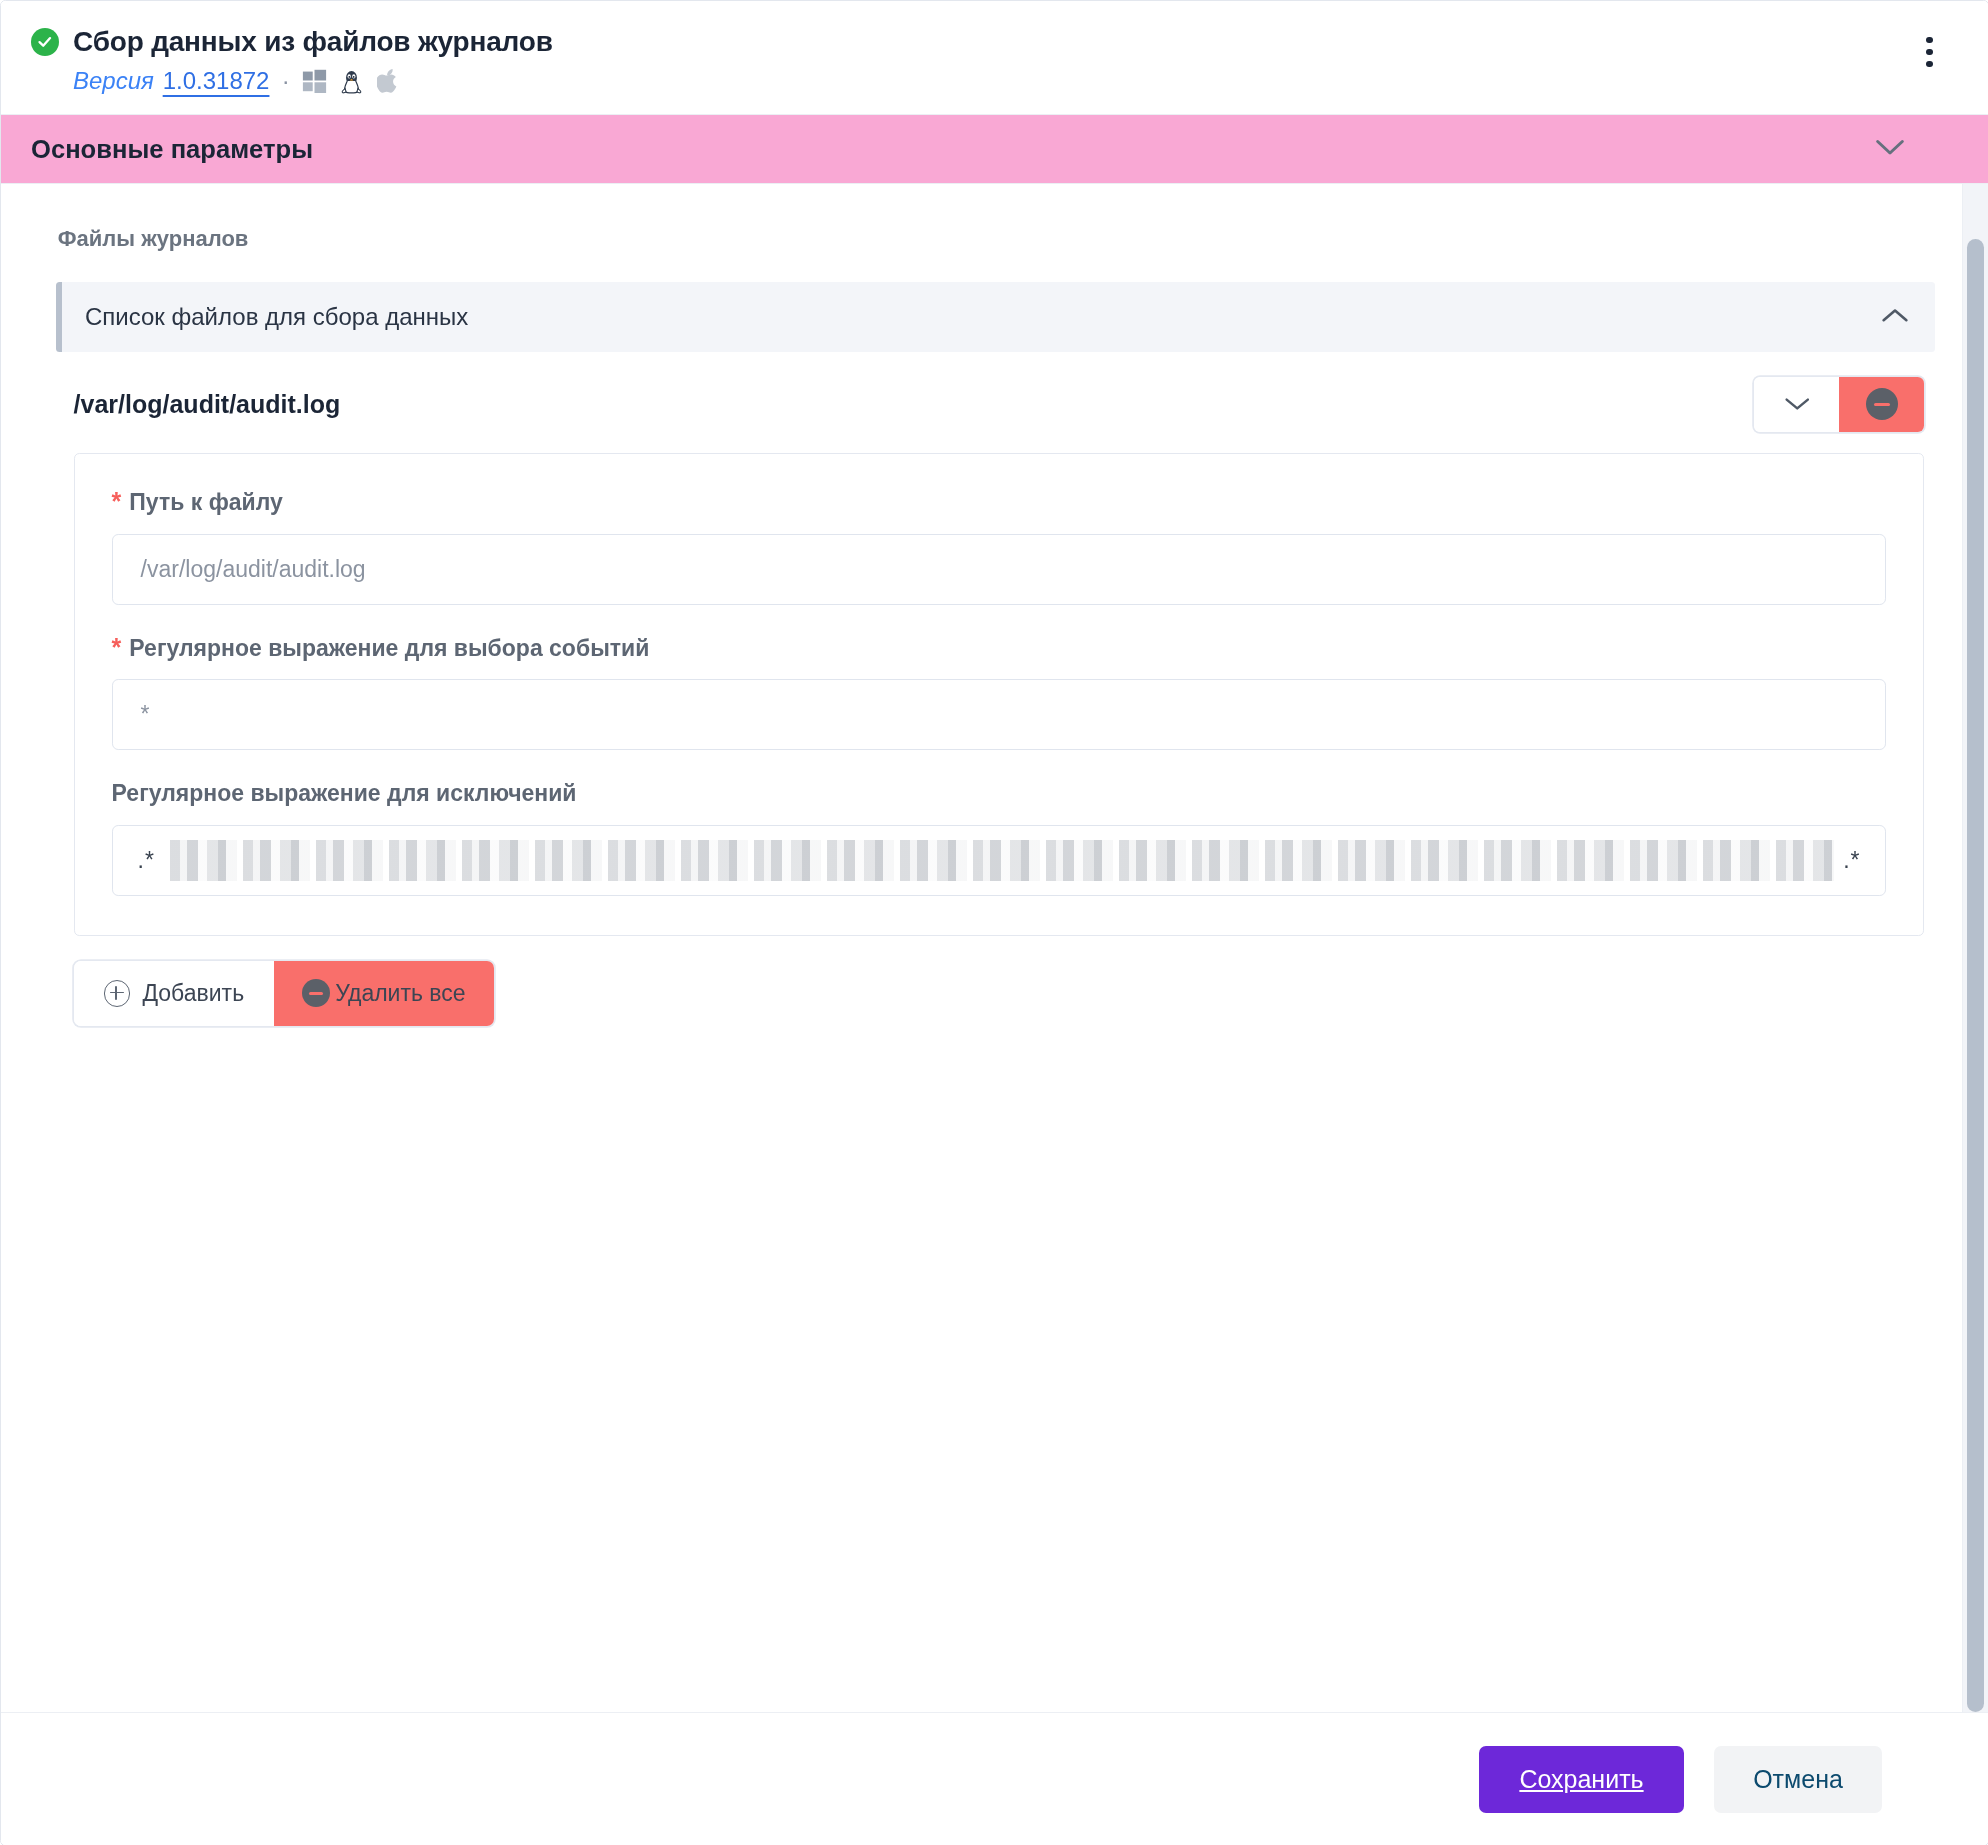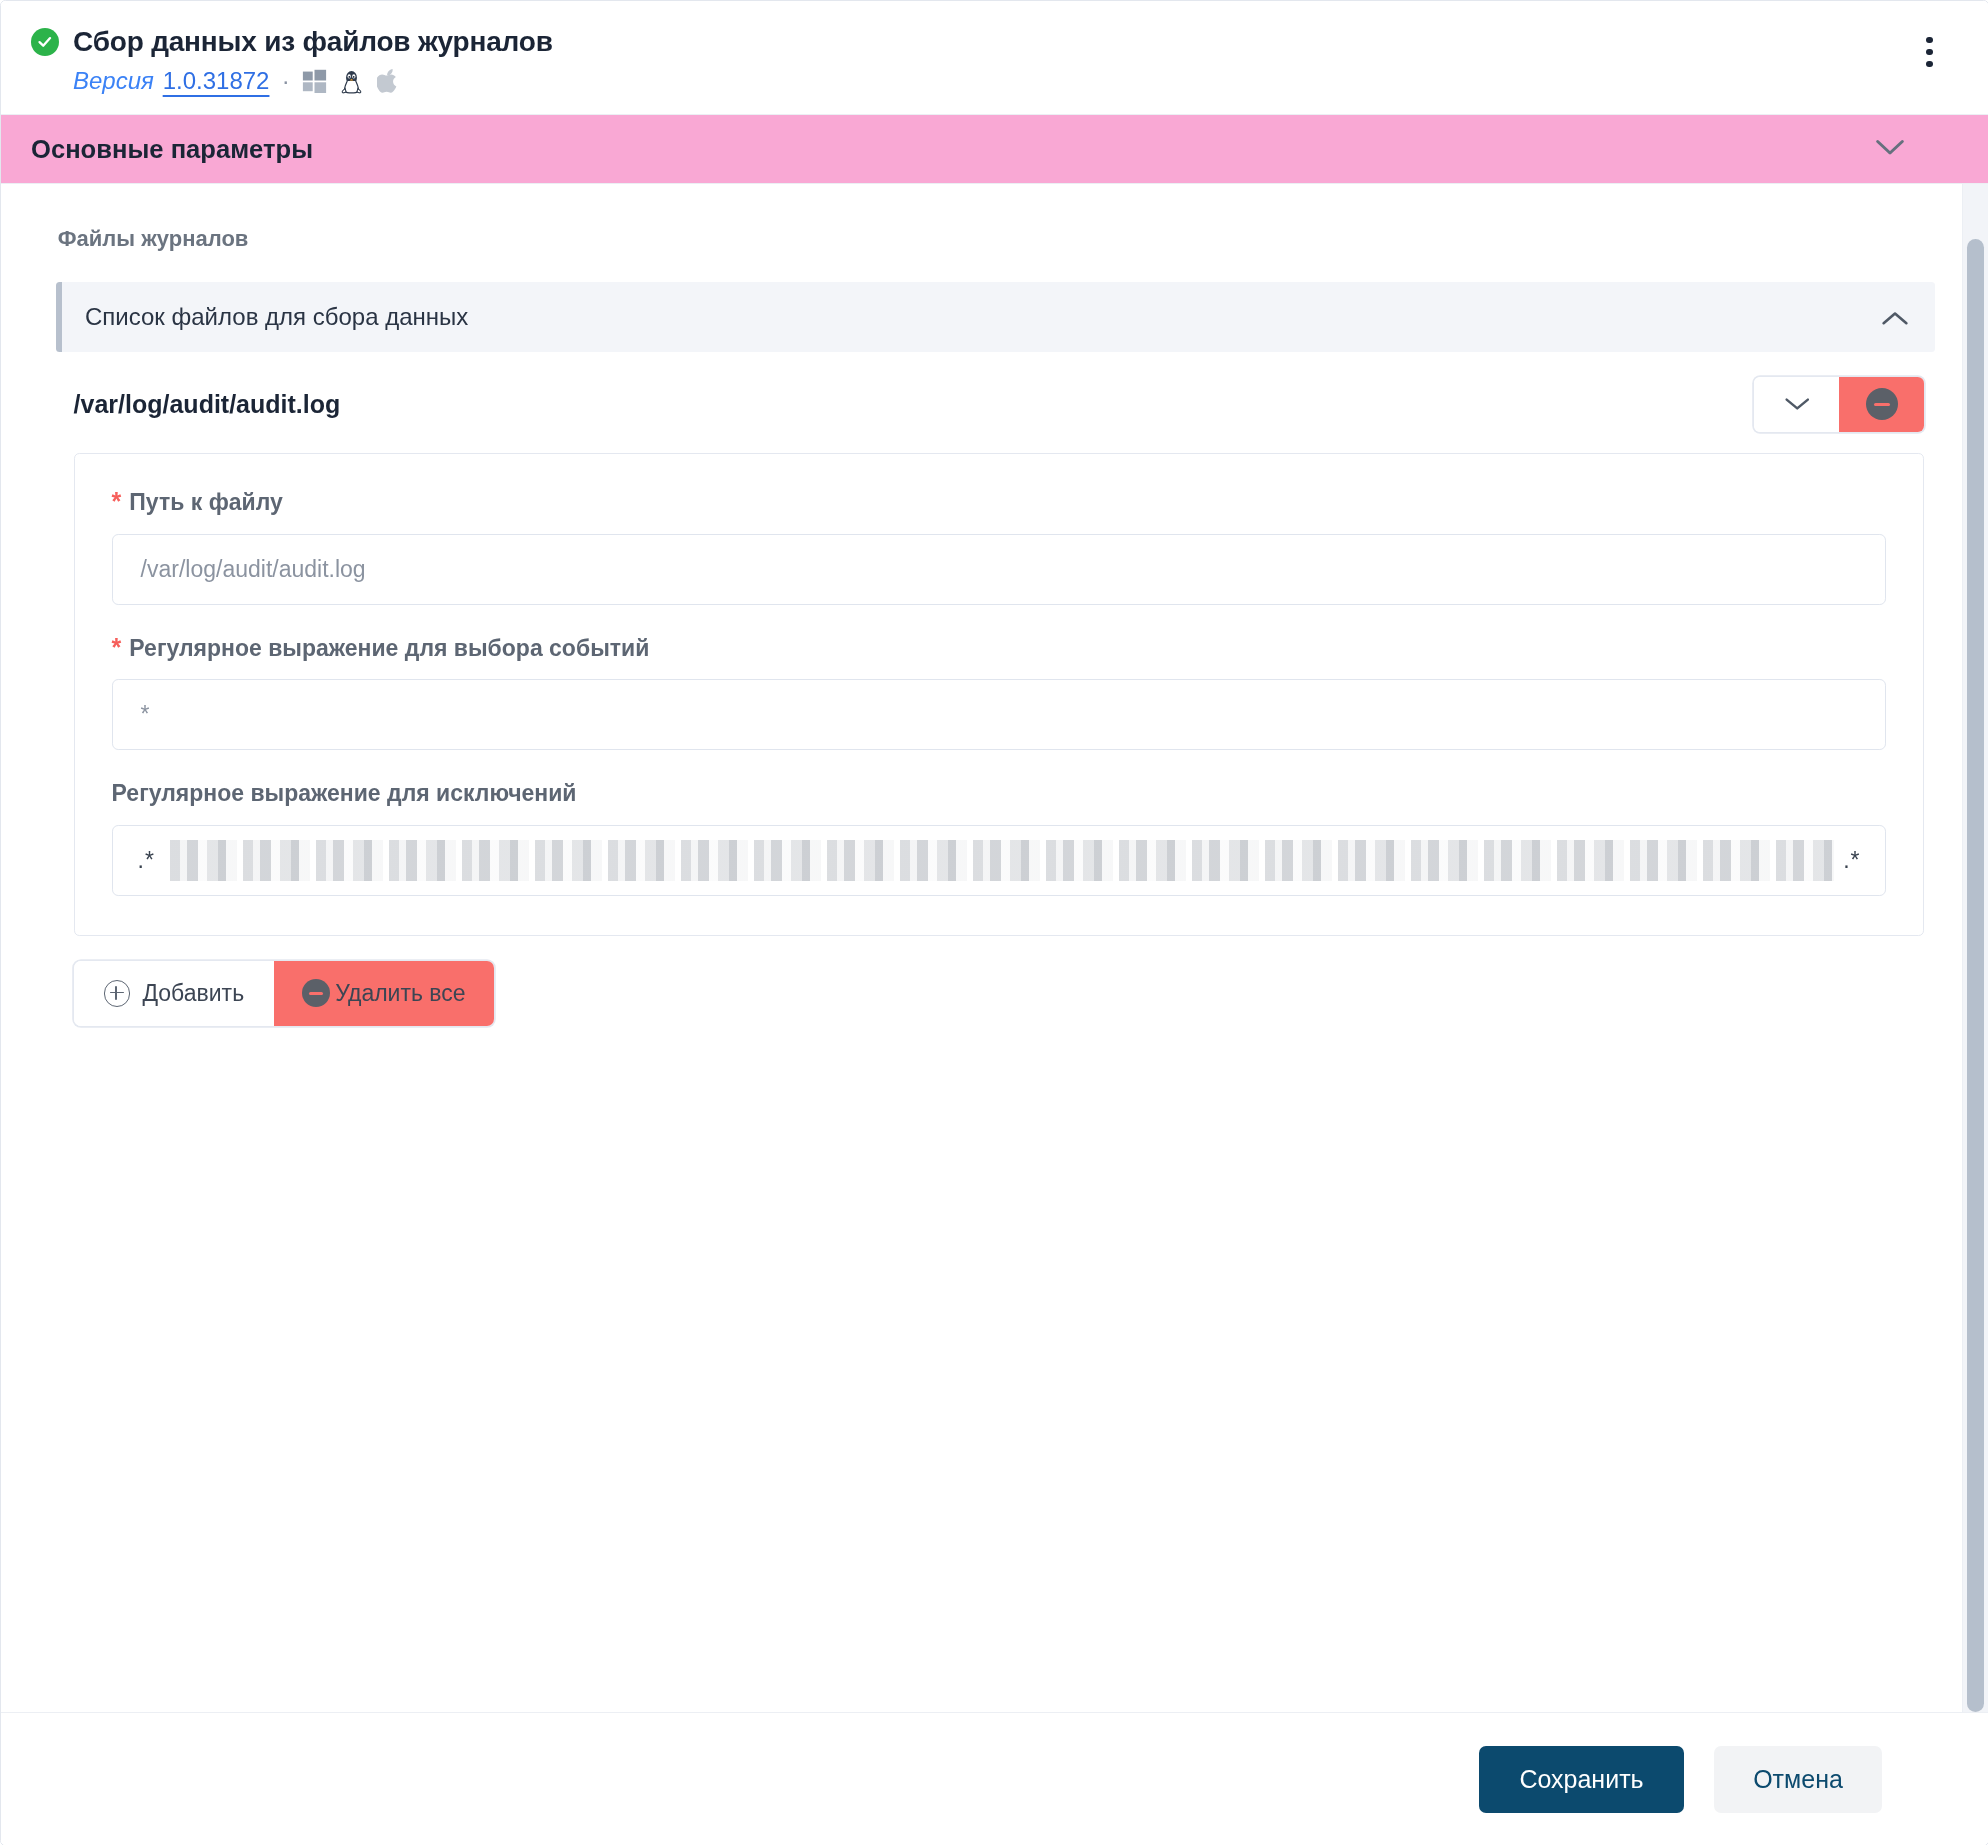--- a/index.html
+++ b/index.html
@@ -137,21 +137,21 @@
   .group-label {
     font-size: 22px;
     font-weight: bold;
     color: #6b7480;
     margin: 0 0 30px 1.8px;
   }
 
   
   .list-header {
     display: flex;
-    align-items: flex-end;
+    align-items: center;
     justify-content: space-between;
     background: #f3f5f9;
     border-left: 6.2px solid #b7c0cd;
     border-radius: 3.5px;
     padding: 21px 26.5px 21px 23px;
     cursor: pointer;
   }
   .list-header-text {
     font-size: 24px;
     color: #2a3444;
@@ -371,27 +371,28 @@
     background: #ffffff;
     display: flex;
     align-items: center;
     justify-content: flex-end;
     gap: 30px;
     padding-right: 106px;
   }
   .btn-save {
     min-width: 205px;
     height: 67px;
-    background: #0c4a6e;
+    background: #6d28d9;
     color: #ffffff;
     border: none;
     border-radius: 7px;
     font-size: 25px;
     font-family: "Liberation Sans", sans-serif;
     cursor: default;
+    text-decoration: underline;
   }
   .btn-cancel {
     min-width: 168px;
     height: 67px;
     background: #f2f3f5;
     color: #0c4a6e;
     border: none;
     border-radius: 7px;
     font-size: 25px;
     font-family: "Liberation Sans", sans-serif;

